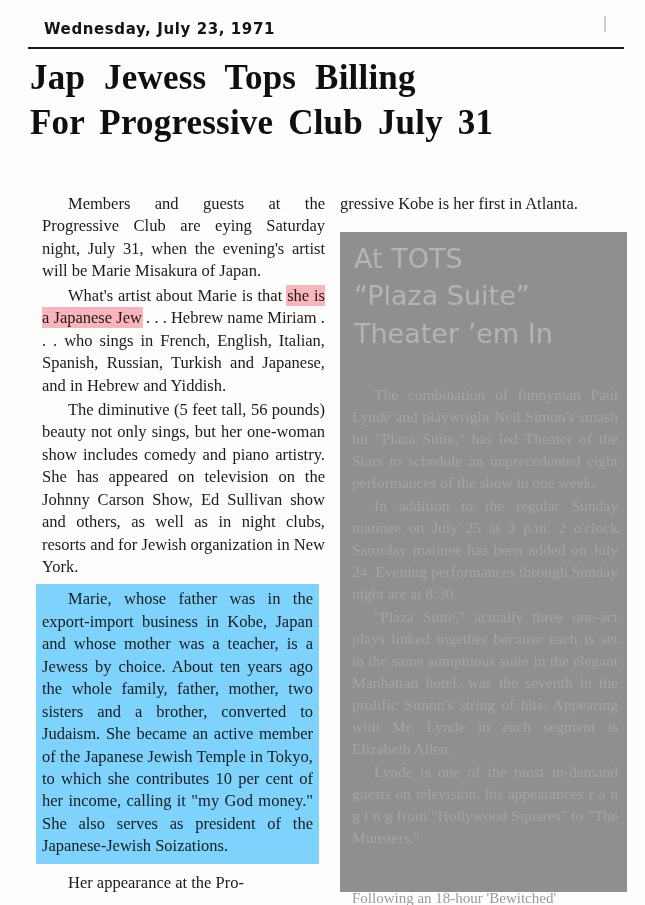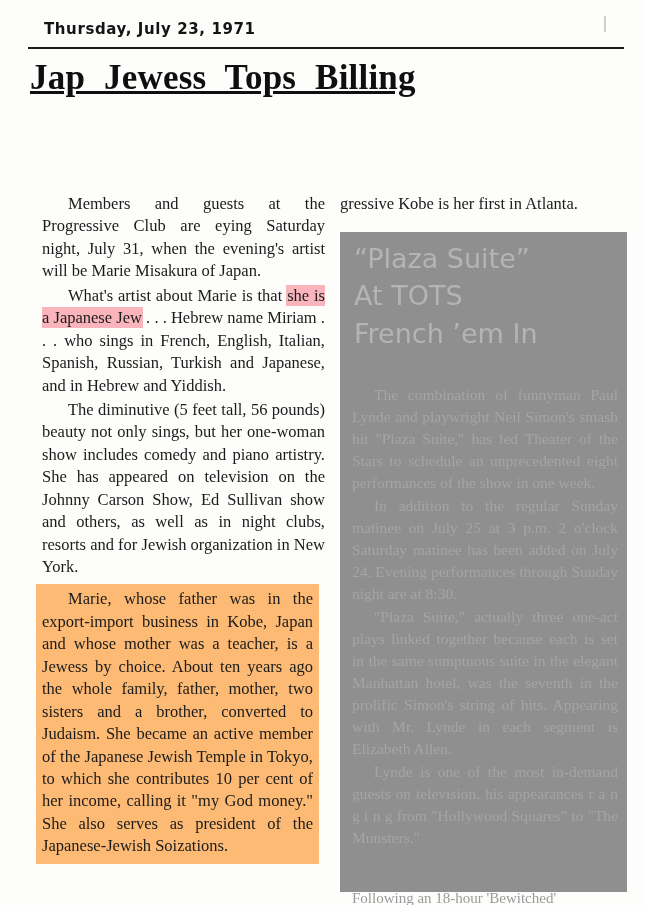--- a/index.html
+++ b/index.html
@@ -42,21 +42,20 @@
     font-family: "Liberation Serif", serif;
     font-weight: bold;
     font-size: 35px;
     line-height: 1.28;
     letter-spacing: 0.2px;
     color: #0f0f0f;
   }
   .headline .hl-line {
     display: block;
     white-space: nowrap;
-    text-decoration: underline;
   }
   .hl-line.l1 { word-spacing: 10px; }
   .hl-line.l2 { word-spacing: 6px; }
 
   .col {
     position: absolute;
     font-size: 16.5px;
     line-height: 1.36;
     text-align: justify;
     color: #1b1b1b;
@@ -76,21 +75,21 @@
     margin: 0 0 2px 0;
     text-indent: 26px;
   }
   .col p.noindent { text-indent: 0; }
 
   .hl {
     background: #f9b5bb;
     box-shadow: 0 0 0 1px #f9b5bb;
   }
   .block-hl {
-    background: #fdba74;
+    background: #7dd3fc;
     padding: 4px 6px 6px 6px;
     margin: 6px 0 4px -6px;
     width: 283px;
     box-sizing: border-box;
   }
   .block-hl p { margin: 0; }
 
   
   .ghost {
     position: absolute;
@@ -161,47 +160,51 @@
     background: #cfcfcf;
   }
 </style>
 </head>
 <body>
 
 <div class="page">
 
   <div class="edge-mark"></div>
 
-  <div class="date-line">Thursday, July 23, 1971</div>
+  <div class="date-line">Wednesday, July 23, 1971</div>
 
   <div class="rule"></div>
 
   <div class="headline">
     <span class="hl-line l1">Jap Jewess Tops Billing</span>
+    <span class="hl-line l2">For Progressive Club July 31</span>
   </div>
 
   <div class="col col-left">
     <p>Members and guests at the Progressive Club are eying Saturday night, July 31, when the evening's artist will be Marie Misakura of Japan.</p>
     <p><span>What's artist about Marie is that </span><span class="hl">she is a Japanese Jew</span><span> . . . Hebrew name Miriam . . . who sings in French, English, Italian, Spanish, Russian, Turkish and Japanese, and in Hebrew and Yiddish.</span></p>
     <p>The diminutive (5 feet tall, 56 pounds) beauty not only sings, but her one-woman show includes comedy and piano artistry. She has appeared on television on the Johnny Carson Show, Ed Sullivan show and others, as well as in night clubs, resorts and for Jewish organization in New York.</p>
     <div class="block-hl">
       <p>Marie, whose father was in the export-import business in Kobe, Japan and whose mother was a teacher, is a Jewess by choice. About ten years ago the whole family, father, mother, two sisters and a brother, converted to Judaism. She became an active member of the Japanese Jewish Temple in Tokyo, to which she contributes 10 per cent of her income, calling it "my God money." She also serves as president of the Japanese-Jewish Soizations.</p>
     </div>
   </div>
 
+  <div class="tail-left">
+    <p>Her appearance at the Pro-</p>
+  </div>
 
   <div class="col col-right">
     <p class="noindent">gressive Kobe is her first in Atlanta.</p>
   </div>
 
   <div class="ghost">
     <div class="ghost-head">
+      <span>At TOTS</span>
       <span>“Plaza Suite”</span>
-      <span>At TOTS</span>
-      <span>French ’em In</span>
+      <span>Theater ’em In</span>
     </div>
     <div class="ghost-body">
       <p>The combination of funnyman Paul Lynde and playwright Neil Simon's smash hit "Plaza Suite," has led Theater of the Stars to schedule an unprecedented eight performances of the show in one week.</p>
       <p>In addition to the regular Sunday matinee on July 25 at 3 p.m. 2 o'clock Saturday matinee has been added on July 24. Evening performances through Sunday night are at 8:30.</p>
       <p>"Plaza Suite," actually three one-act plays linked together because each is set in the same sumptuous suite in the elegant Manhattan hotel, was the seventh in the prolific Simon's string of hits. Appearing with Mr. Lynde in each segment is Elizabeth Allen.</p>
       <p>Lynde is one of the most in-demand guests on television, his appearances r a n g i n g from "Hollywood Squares" to "The Munsters."</p>
     </div>
     <div class="ghost-fade"></div>
   </div>
 

